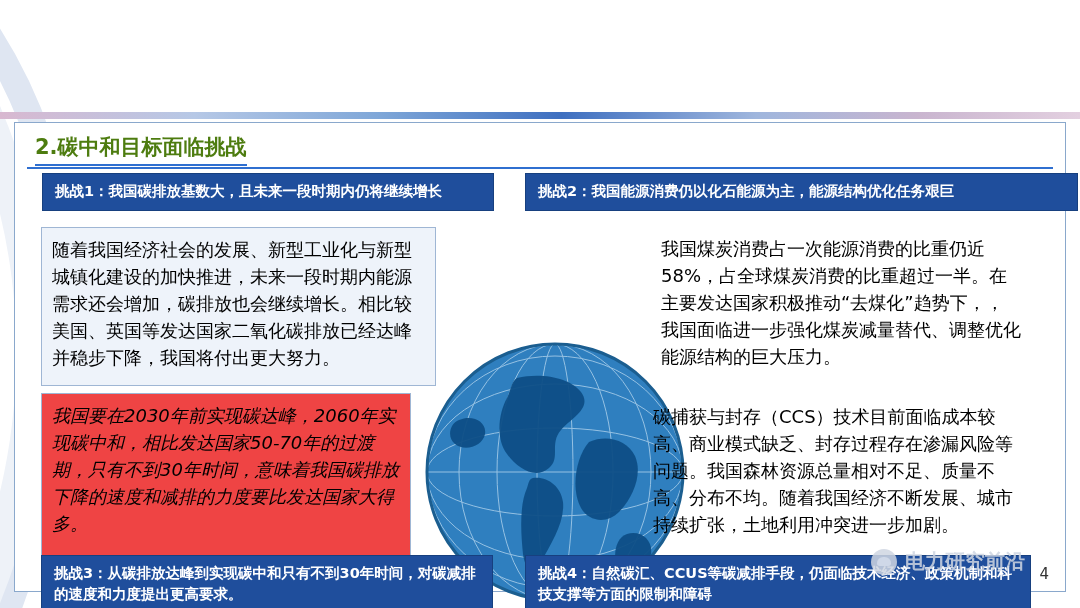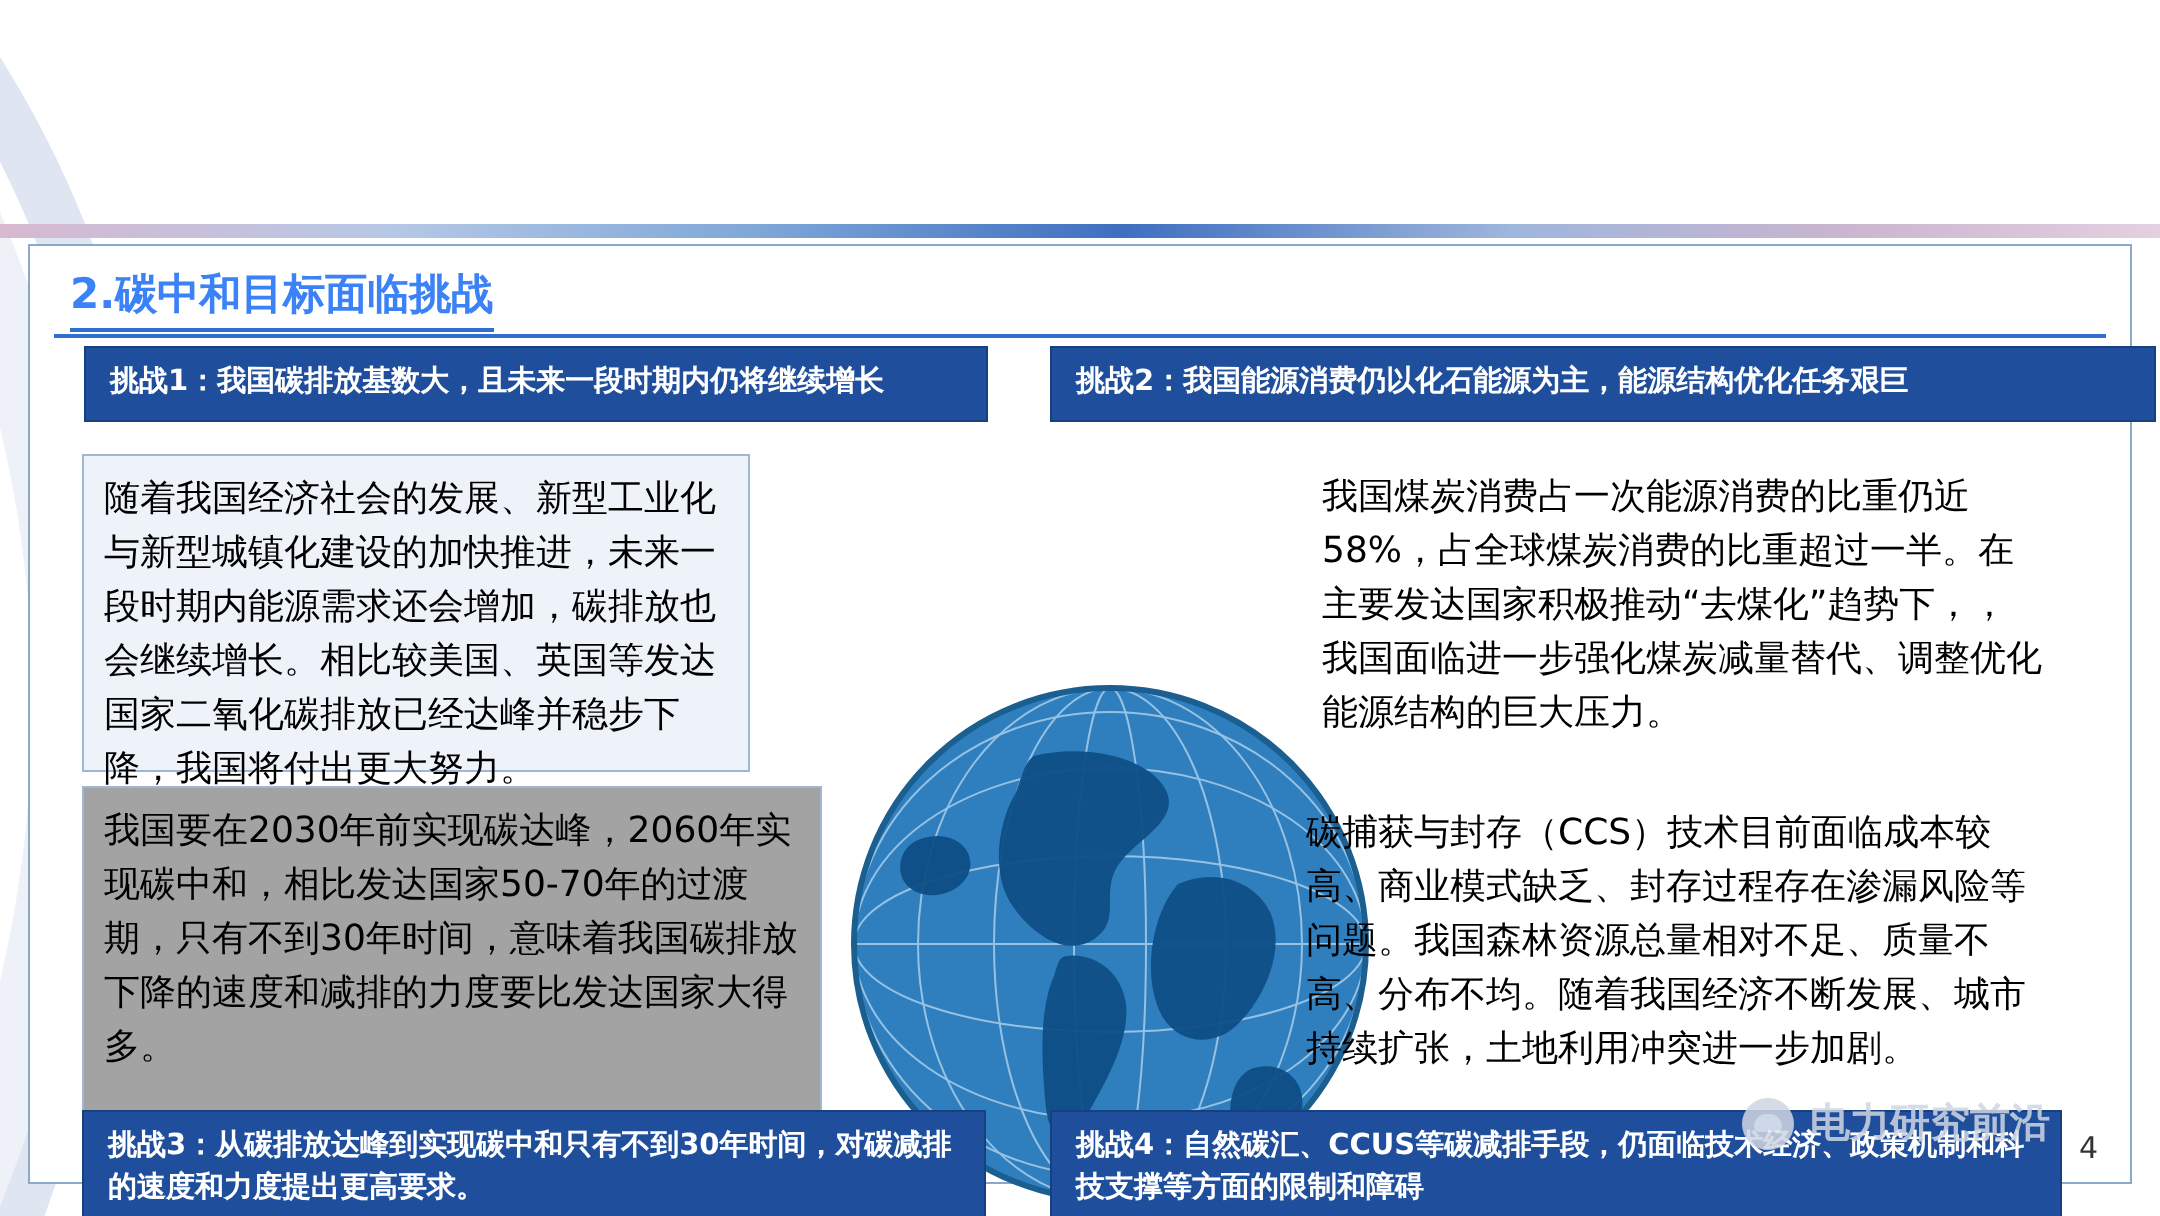--- a/index.html
+++ b/index.html
@@ -72,21 +72,21 @@
   }
 
   
   .body-area {
     position: absolute; left: 14px; top: 122px; width: 1052px; height: 470px;
     border: 1px solid #8aa8cc;
     background: #ffffff;
   }
   .section-title {
     position: absolute; left: 20px; top: 10px;
-    font-size: 21px; font-weight: bold; color: #3b82f6;
+    font-size: 21px; font-weight: bold; color: #4d7c0f;
     font-family: "DejaVu Sans", sans-serif;
     border-bottom: 2px solid #2f6fd0;
     padding-bottom: 3px;
   }
   .title-rule {
     position: absolute; left: 12px; top: 44px; width: 1026px; height: 2px;
     background: #2f6fd0;
   }
 
   
@@ -108,26 +108,26 @@
   .txt-box {
     position: absolute;
     background: #eef3fa;
     border: 1px solid #9fb6d4;
     color: #000000;
     font-size: 18px;
     font-family: "DejaVu Sans", sans-serif;
     line-height: 1.5;
     padding: 8px 10px;
   }
-  .txt-box.plain { background: #a3a3a3; border: 1px solid #9fb6d4; }
+  .txt-box.plain { background: #ef4444; border: 1px solid #9fb6d4; font-style: italic; }
   .txt-box.clear { background: transparent; border: none; }
 
   
   #c1-head { left: 27px;  top: 50px;  width: 452px; }
-  #c1-body { left: 26px;  top: 104px; width: 334px; height: 159px; }
+  #c1-body { left: 26px;  top: 104px; width: 395px; height: 159px; }
   #c3-body { left: 26px;  top: 270px; width: 370px; height: 180px; }
   #c3-head { left: 26px;  top: 432px; width: 452px; }
 
   #c2-head { left: 510px; top: 50px;  width: 553px; }
   #c2-body { left: 636px; top: 104px; width: 380px; height: 174px; }
   #c4-body { left: 628px; top: 272px; width: 392px; height: 180px; }
   #c4-head { left: 510px; top: 432px; width: 506px; }
 
   
   .watermark {

